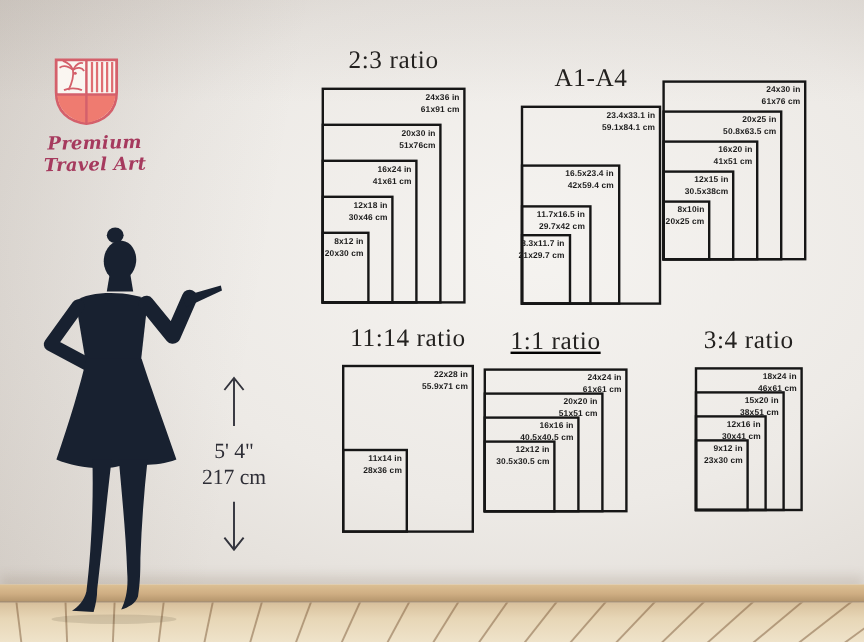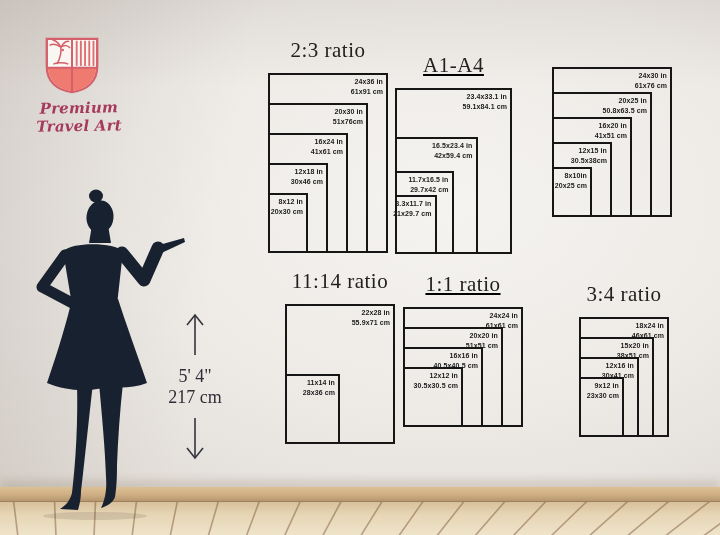--- a/index.html
+++ b/index.html
@@ -16,21 +16,21 @@
   
   .baseboard{position:absolute;left:0;top:487px;width:720px;height:14px;
     background:linear-gradient(180deg,#dcc094 0%,#cfae83 55%,#b6976e 100%);
     border-bottom:1px solid #9c8060;
     box-shadow:0 -7px 9px rgba(120,100,80,.18);}
   .floor{position:absolute;left:0;top:502px;width:720px;height:33px;
     background:linear-gradient(180deg,#d8c09c 0%,#e7d6b6 40%,#efe3ca 100%);}
   .floor svg{position:absolute;inset:0;}
 
   
-  .logo{position:absolute;left:0;top:5px;width:170px;height:130px;}
+  .logo{position:absolute;left:0;top:16px;width:170px;height:130px;}
   .shield{position:absolute;left:44px;top:31px;}
   .brand{position:absolute;left:14px;top:94px;width:130px;text-align:center;
     font-family:"DejaVu Serif","Liberation Serif",serif;font-style:italic;font-weight:700;
     font-size:15px;color:#a63a5e;letter-spacing:.2px;transform:rotate(-1deg);}
 
   
   .woman{position:absolute;left:25px;top:185px;}
 
   
   .measure{position:absolute;left:155px;top:311px;width:80px;text-align:center;
@@ -40,22 +40,22 @@
   .measure .gap-a{height:11px;}  .measure .gap-b{height:10px;}
 
   
   .diagram{position:absolute;display:flex;flex-direction:column;align-items:center;}
   .dtitle{font-family:"Liberation Serif",serif;font-size:21px;line-height:26px;
     color:#23211f;letter-spacing:.5px;white-space:nowrap;margin-bottom:10px;}
   .frame{position:relative;}
   .sbox{position:absolute;left:0;bottom:0;border:2.5px solid #161616;box-sizing:border-box;}
   .lbl{position:absolute;top:2px;right:3px;text-align:right;white-space:nowrap;
     font:700 7px/1.45 "Liberation Sans",sans-serif;color:#1b1b1b;letter-spacing:.1px;}
-  .d0{left:268px;top:37px;} .d1{left:395px;top:52px;text-decoration:underline;} .d2{left:552px;top:67px;}
-  .d3{left:285px;top:268px;}.d4{left:403px;top:271px;text-decoration:underline;}.d5{left:540px;top:281px;padding-left:39px;}
+  .d0{left:268px;top:37px;} .d1{left:434px;top:52px;} .d2{left:552px;top:67px;}
+  .d3{left:285px;top:268px;}.d4{left:403px;top:271px;text-decoration:underline;}.d5{left:540px;top:270px;padding-left:39px;}
 </style>
 </head>
 <body>
 
 <div class="scene">
 
   <div class="wall"></div>
 
   <div class="floor">
     <svg id="plankSvg" width="720" height="33" viewBox="0 0 720 33">

